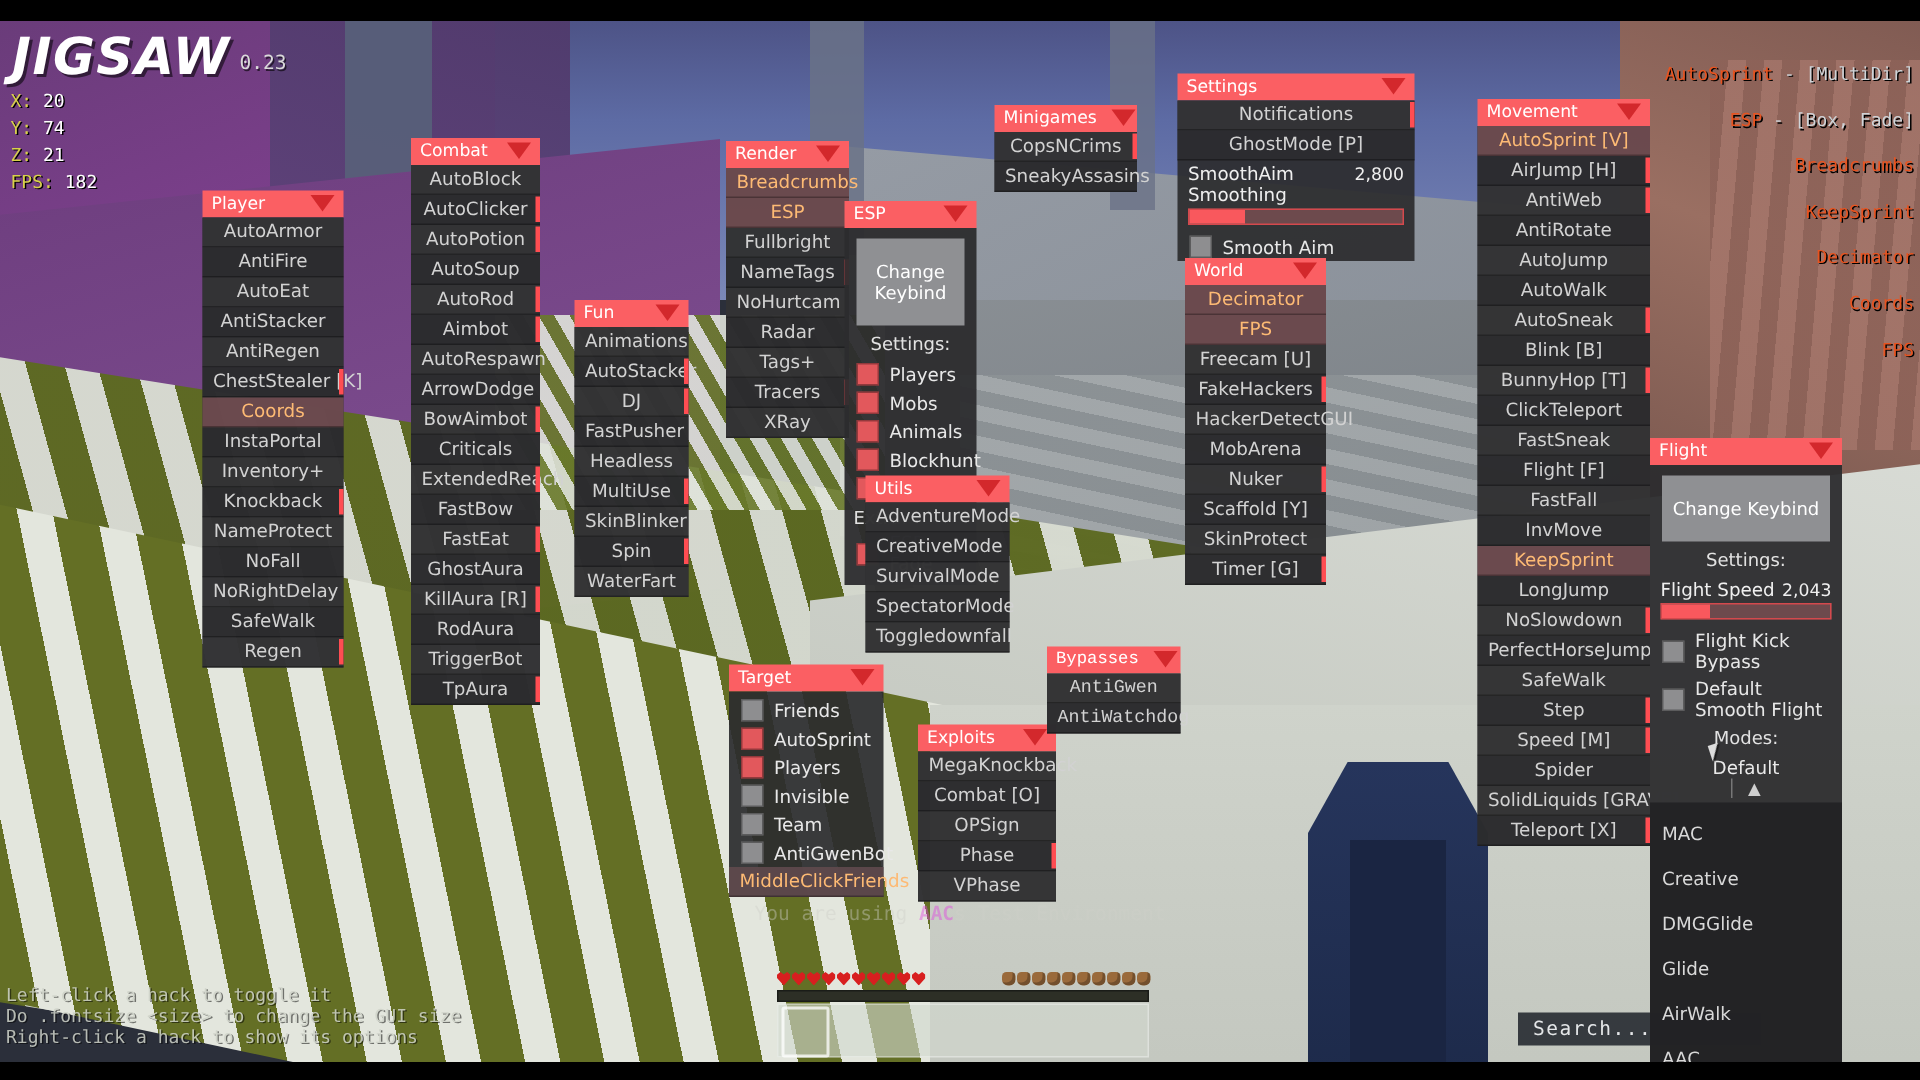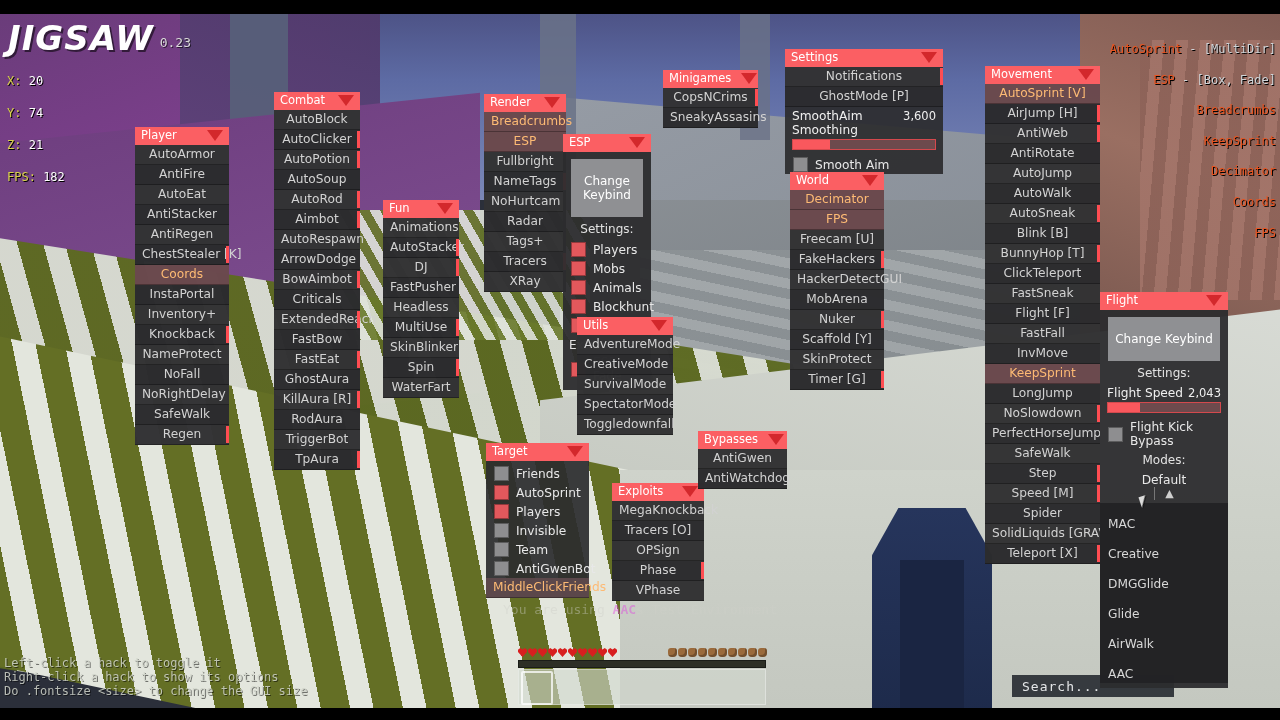--- a/index.html
+++ b/index.html
@@ -55,21 +55,21 @@
   .hud-logo .word{font-family:"DejaVu Sans",sans-serif;font-weight:bold;font-style:italic;
        font-size:34px;color:#fff;letter-spacing:1px;
        text-shadow:2px 2px 0 rgba(0,0,0,.55);}
   .hud-logo .ver{font-family:"DejaVu Sans Mono",monospace;font-size:13px;color:#d9d9d9;
        margin-left:6px;margin-bottom:8px;text-shadow:1px 1px 0 rgba(0,0,0,.6);}
   .hud-coords{position:absolute;left:7px;top:58px;z-index:40;
        font-family:"DejaVu Sans Mono",monospace;font-size:12px;line-height:18px;
        text-shadow:1px 1px 0 #000;}
   .hud-coords .k{color:#d9d14a;}
   .hud-coords .v{color:#ffffff;}
-  .hud-coords .row{white-space:nowrap;margin-top:14px;}
+  .hud-coords .row{white-space:nowrap;}
   .hud-arraylist{position:absolute;right:4px;top:26px;z-index:40;text-align:right;
        font-family:"DejaVu Sans Mono",monospace;font-size:12px;line-height:14.6px;
        color:#e8531f;text-shadow:1px 1px 0 #000;}
   .hud-arraylist .mod{white-space:nowrap;margin-top:16px;}
   .hud-arraylist .sfx{color:#cfd4d8;}
 
   .hud-help{position:absolute;left:4px;bottom:22px;z-index:40;
        font-family:"DejaVu Sans Mono",monospace;font-size:12px;line-height:14px;
        color:#cfd3c9;text-shadow:1px 1px 0 rgba(0,0,0,.6);opacity:.85;}
 
@@ -176,22 +176,22 @@
       <div class="mod"><span>ESP</span><span class="sfx"> - [Box, Fade]</span></div>
       <div class="mod"><span>Breadcrumbs</span><span class="sfx"></span></div>
       <div class="mod"><span>KeepSprint</span><span class="sfx"></span></div>
       <div class="mod"><span>Decimator</span><span class="sfx"></span></div>
       <div class="mod"><span>Coords</span><span class="sfx"></span></div>
       <div class="mod"><span>FPS</span><span class="sfx"></span></div>
     </div>
 
   <div class="hud-help" id="helptext">
       <div>Left-click a hack to toggle it</div>
+      <div>Do .fontsize &lt;size&gt; to change the GUI size</div>
       <div>Right-click a hack to show its options</div>
-      <div>Do .fontsize &lt;size&gt; to change the GUI size</div>
     </div>
 
   <div class="hud-title">
     <span>You are using </span><span class="aac">AAC</span><span>s Test Environment</span>
   </div>
 
   <div class="hearts" id="hearts">
       <div class="heart"></div>
       <div class="heart"></div>
       <div class="heart"></div>
@@ -380,21 +380,21 @@
       <span class="ttl">Settings</span>
       <span class="caret"></span>
     </div>
     <div class="panel-body">
       <div id="settings-items">
           <div class="mitem bind">Notifications</div>
           <div class="mitem alt">GhostMode [P]</div>
         </div>
       <div class="slider-row">
         <span class="nm">SmoothAim Smoothing</span>
-        <span class="vl">3,600</span>
+        <span class="vl">2,800</span>
       </div>
       <div class="slider-track">
         <div class="slider-fill" id="set-fill" style="width: 26%;"></div>
       </div>
       <div class="chk-row">
         <span class="chk"></span>
         <span>Smooth Aim</span>
       </div>
     </div>
   </div>
@@ -464,20 +464,24 @@
         <span class="vl">2,043</span>
       </div>
       <div class="slider-track">
         <div class="slider-fill" id="fly-fill" style="width: 29%;"></div>
       </div>
       <div id="flight-checks">
           <div class="chk-row">
             <span class="chk"></span>
             <span>Flight Kick Bypass</span>
           </div>
+          <div class="chk-row">
+            <span class="chk"></span>
+            <span>Default Smooth Flight</span>
+          </div>
         </div>
       <div class="sub-label">Modes:</div>
       <div class="mode-row">
         <span class="cur">Default</span>
         <span class="arw">▲</span>
       </div>
       <div class="mode-list" id="flight-modes">
           <div>MAC</div>
           <div>Creative</div>
           <div>DMGGlide</div>
@@ -524,28 +528,28 @@
     </div>
   </div>
 
   <div class="panel" style="left:612px;top:483px;width:92px;">
     <div class="panel-head">
       <span class="ttl">Exploits</span>
       <span class="caret"></span>
     </div>
     <div class="panel-body">
         <div class="mitem">MegaKnockback</div>
-        <div class="mitem alt">Tracers [O]</div>
+        <div class="mitem alt">Combat [O]</div>
         <div class="mitem">OPSign</div>
         <div class="mitem alt bind">Phase</div>
         <div class="mitem">VPhase</div>
       </div>
   </div>
 
-  <div class="panel" style="left:698px;top:431px;width:89px;">
+  <div class="panel" style="left:698px;top:431px;width:89px;font-family:Liberation Mono, monospace;">
     <div class="panel-head">
       <span class="ttl">Bypasses</span>
       <span class="caret"></span>
     </div>
     <div class="panel-body">
         <div class="mitem">AntiGwen</div>
         <div class="mitem alt">AntiWatchdog</div>
       </div>
   </div>
 

